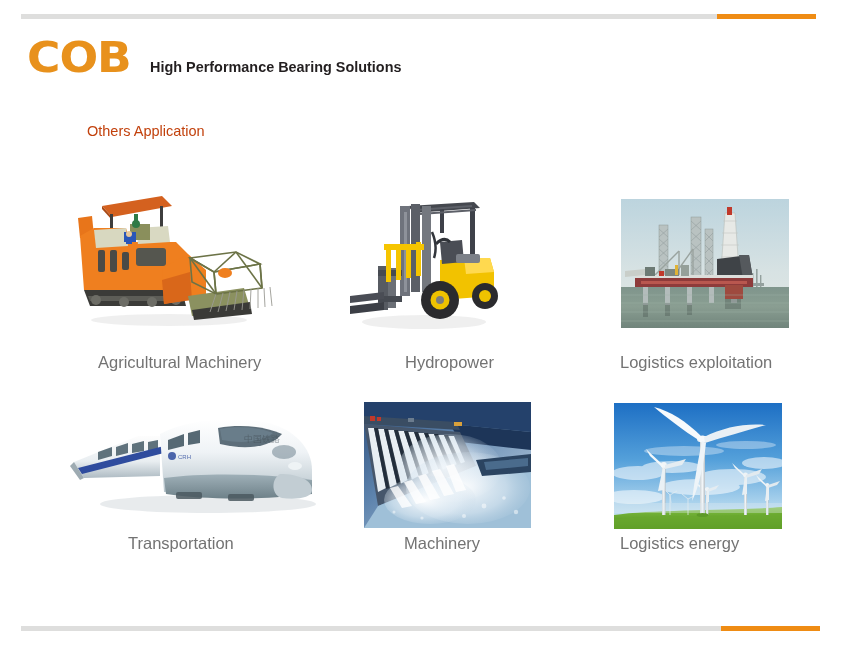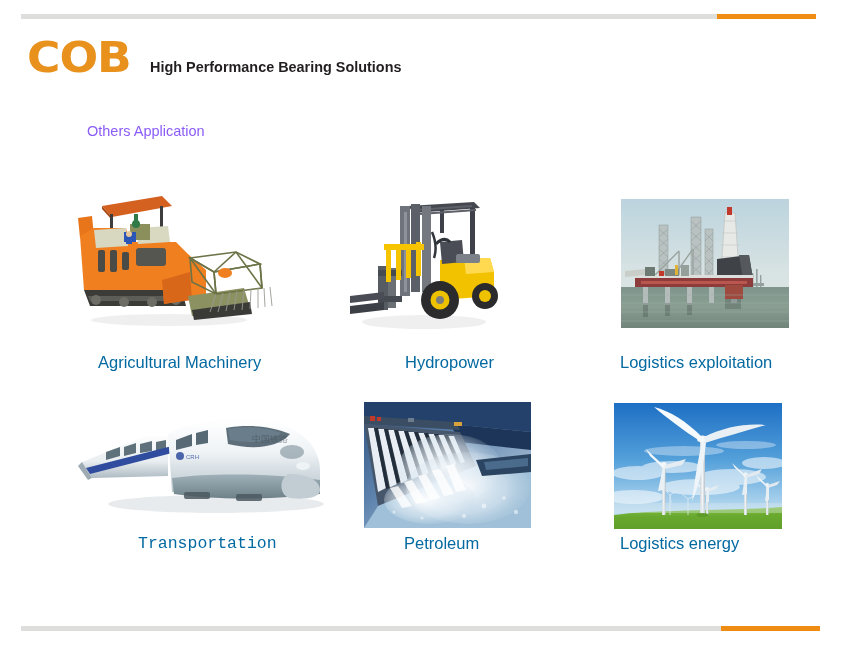--- a/index.html
+++ b/index.html
@@ -76,21 +76,21 @@
     white-space: nowrap;
   }
 
   
   .section-title {
     position: absolute;
     left: 87px;
     top: 123px;
     font-family: "Liberation Sans", sans-serif;
     font-size: 14.5px;
-    color: #8b5cf6;
+    color: #c2410c;
     white-space: nowrap;
   }
 
   
   .cards {
     position: absolute;
     left: 0;
     top: 160px;
     width: 850px;
   }
@@ -99,42 +99,42 @@
   }
   .card .art {
     position: absolute;
     overflow: hidden;
   }
   .card .art svg { display: block; }
   .card .caption {
     position: absolute;
     font-family: "Liberation Sans", sans-serif;
     font-size: 16.5px;
-    color: #0369a1;
+    color: #737373;
     white-space: nowrap;
   }
 
   
   #card-agri  { left: 0; top: 0;  width: 330px; height: 225px; }
   #card-agri  .art     { left: 64px;  top: 24px; width: 245px; height: 150px; }
   #card-agri  .caption { left: 98px;  top: 193px; }
 
   #card-logistics { left: 330px; top: 0; width: 270px; height: 225px; }
   #card-logistics .art     { left: 14px; top: 32px; width: 165px; height: 142px; }
   #card-logistics .caption { left: 75px; top: 193px; }
 
   #card-petroleum { left: 600px; top: 0; width: 250px; height: 225px; }
   #card-petroleum .art     { left: 20px; top: 38px; width: 170px; height: 131px;
                              border: 1px solid #ffffff; }
   #card-petroleum .caption { left: 20px; top: 193px; }
 
   
   #card-transport { left: 0; top: 240px; width: 330px; height: 190px; }
-  #card-transport .art     { left: 76px;  top: 0px;  width: 250px; height: 120px; }
-  #card-transport .caption { left: 138px; top: 134px; font-family: Liberation Mono, monospace; }
+  #card-transport .art     { left: 68px;  top: 0px;  width: 250px; height: 120px; }
+  #card-transport .caption { left: 128px; top: 134px; }
 
   #card-hydro { left: 330px; top: 240px; width: 270px; height: 190px; }
   #card-hydro .art     { left: 34px; top: 2px;  width: 167px; height: 126px; }
   #card-hydro .caption { left: 74px; top: 134px; }
 
   #card-renewable { left: 600px; top: 240px; width: 250px; height: 190px; }
   #card-renewable .art     { left: 14px; top: 3px; width: 168px; height: 126px; }
   #card-renewable .caption { left: 20px; top: 134px; }
 </style>
 </head>
@@ -545,21 +545,21 @@
           <g fill="#ffffff" opacity="0.5">
             <circle cx="120" cy="104" r="2.4"></circle>
             <circle cx="140" cy="96" r="1.8"></circle>
             <circle cx="100" cy="114" r="2"></circle>
             <circle cx="58" cy="116" r="1.6"></circle>
             <circle cx="152" cy="110" r="2.2"></circle>
             <circle cx="30" cy="110" r="1.5"></circle>
           </g>
         </svg>
       </div>
-      <div class="caption">Petroleum</div>
+      <div class="caption">Machinery</div>
     </div>
 
     <div class="card" id="card-renewable">
       <div class="art">
         <svg viewBox="0 0 168 126" width="168" height="126" aria-hidden="true">
           <defs>
             <linearGradient id="skyBlue" x1="0" y1="0" x2="0" y2="1">
               <stop offset="0%" stop-color="#1d6fc4"></stop>
               <stop offset="45%" stop-color="#54a0da"></stop>
               <stop offset="85%" stop-color="#b9dbf0"></stop>

